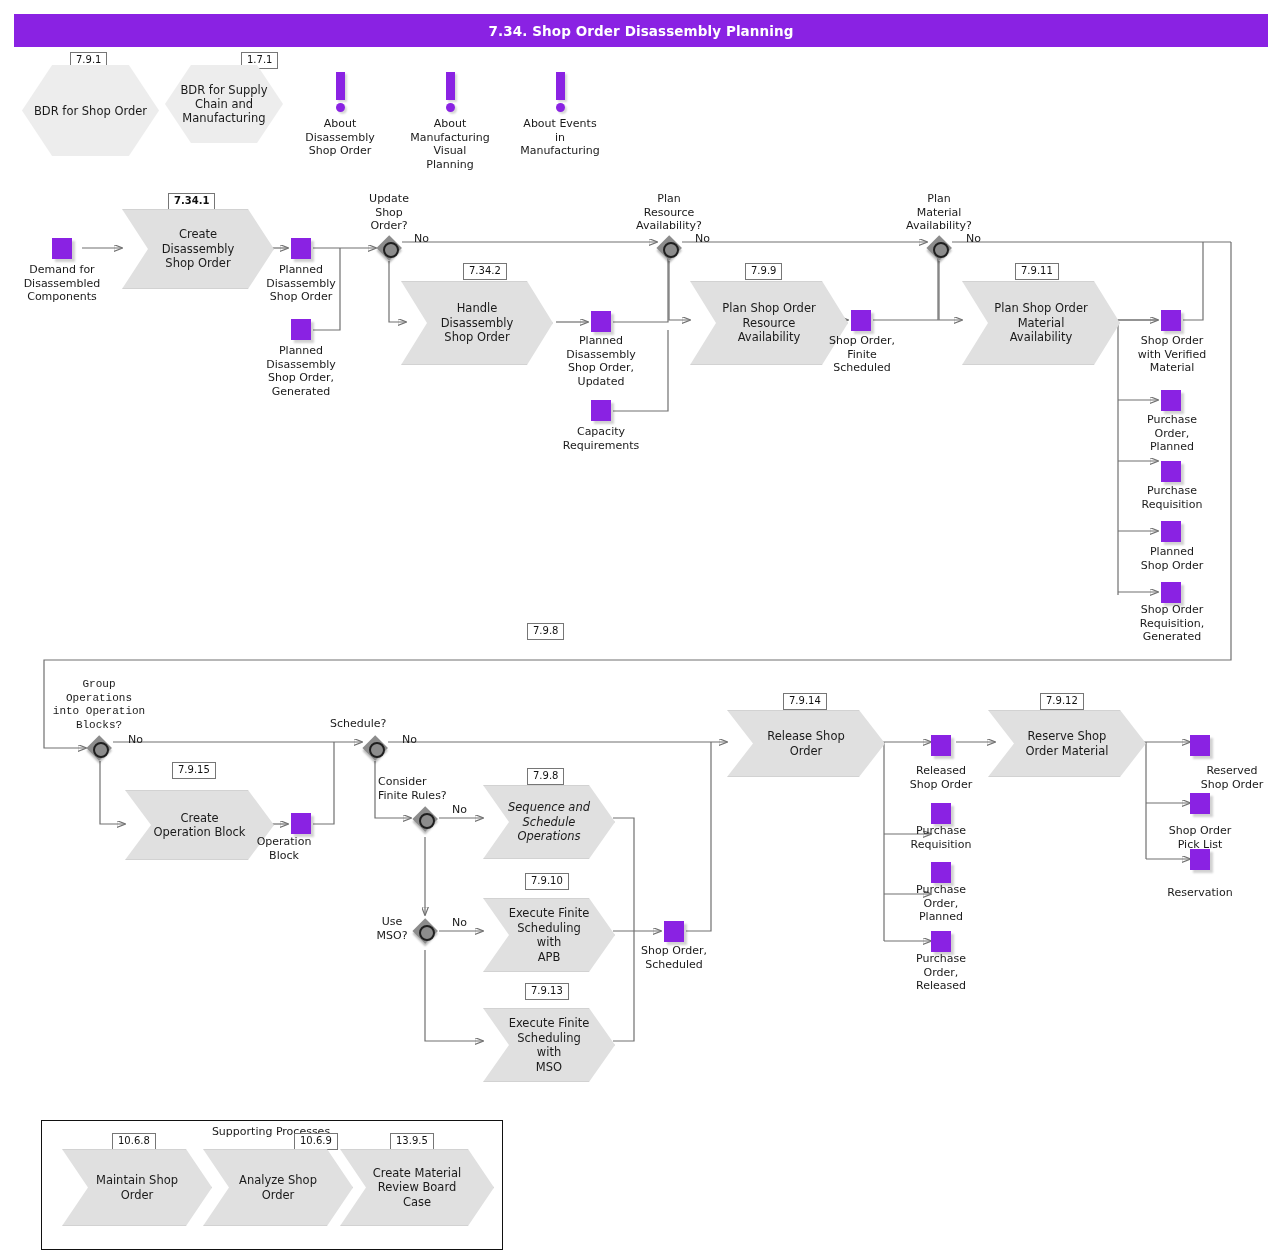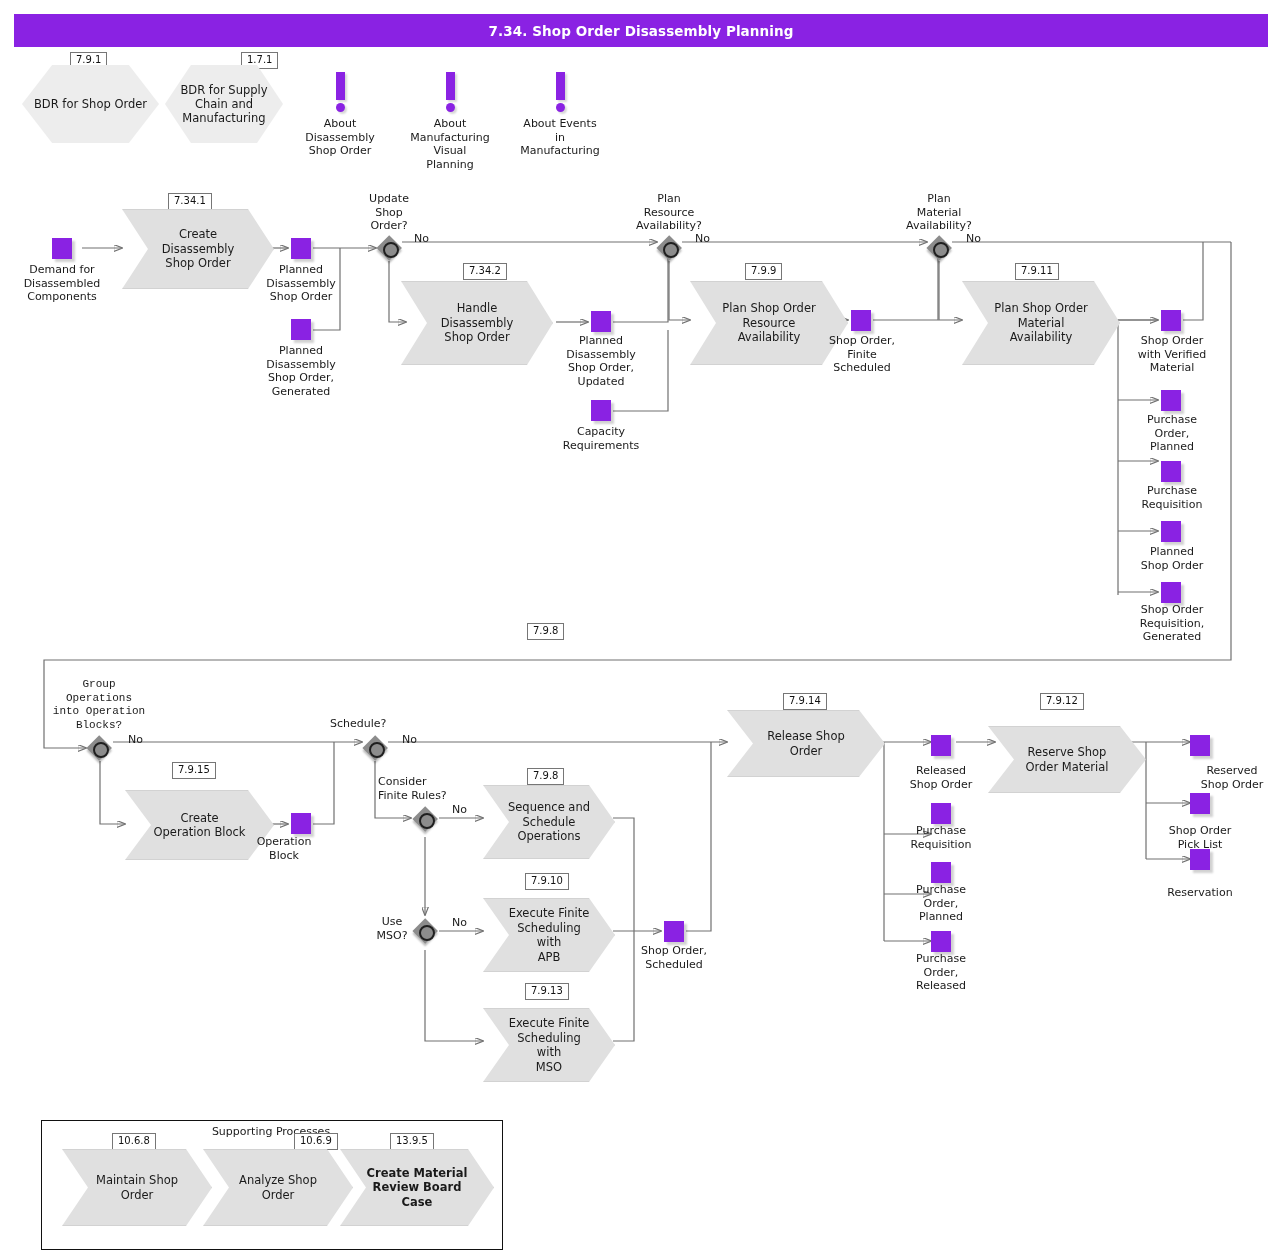--- a/index.html
+++ b/index.html
@@ -188,21 +188,21 @@
 
     <path d="M956,742 L995,742" marker-end="url(#ah)"></path>
 
     <path d="M1131,742 L1190,742" marker-end="url(#ah)"></path>
     <path d="M1146,742 L1146,859"></path>
     <path d="M1146,803 L1190,803" marker-end="url(#ah)"></path>
     <path d="M1146,859 L1190,859" marker-end="url(#ah)"></path>
   </svg>
 
   <div class="chip" style="left:70px;top:52px;">7.9.1</div>
-  <div class="hexa" style="left:22px;top:65px;width:137px;height:78px;">
+  <div class="hexa" style="left:22px;top:65px;width:137px;height:91px;">
     <span class="lbl" style="white-space:pre-line;">BDR for Shop Order</span>
   </div>
 
   <div class="chip" style="left:203px;top:52px;margin-left:38px;">1.7.1</div>
   <div class="hexa" style="left:165px;top:65px;width:118px;height:78px;">
     <span class="lbl" style="white-space:pre-line;">BDR for Supply
 Chain and
 Manufacturing</span>
   </div>
 
@@ -229,21 +229,21 @@
   </div>
   <div class="caption" style="left:498px;top:117px;width:124px;">About Events
 in
 Manufacturing</div>
 
   <div class="dataobj" style="left:52px;top:238px;"></div>
   <div class="caption" style="left:3px;top:263px;width:118px;">Demand for
 Disassembled
 Components</div>
 
-  <div class="chip" style="left:168px;top:193px;">7.34.1</div>
+  <div class="chip" style="left:168px;top:193px;font-weight:bold;">7.34.1</div>
   <div class="proc" style="left:122px;top:209px;width:150px;height:78px;">
     <span class="lbl" style="white-space:pre-line;">Create
 Disassembly
 Shop Order</span>
   </div>
 
   <div class="dataobj" style="left:291px;top:238px;"></div>
   <div class="caption" style="left:241px;top:263px;width:120px;">Planned
 Disassembly
 Shop Order</div>
@@ -378,21 +378,21 @@
   <div class="caption" style="left:366px;top:915px;width:52px;text-align:center;">Use
 MSO?</div>
   <div class="gw" style="left:412px;top:918px;">
     <div class="dia"></div>
       <div class="ring"></div>
   </div>
   <div class="flag" style="left:452px;top:916px;">No</div>
 
   <div class="chip" style="left:527px;top:623px;">7.9.8</div>
   <div class="proc" style="left:483px;top:785px;width:130px;height:72px;">
-    <span class="lbl" style="white-space:pre-line;padding:0 20px;">Sequence and
+    <span class="lbl" style="white-space:pre-line;padding:0 20px;font-style:italic;">Sequence and
 Schedule
 Operations</span>
   </div>
 
   <div class="chip" style="left:527px;top:768px;">7.9.8</div>
 
   <div class="chip" style="left:525px;top:873px;">7.9.10</div>
   <div class="proc" style="left:483px;top:898px;width:130px;height:72px;">
     <span class="lbl" style="white-space:pre-line;padding:0 20px;">Execute Finite
 Scheduling with
@@ -428,21 +428,21 @@
   <div class="caption" style="left:889px;top:883px;width:104px;">Purchase
 Order,
 Planned</div>
 
   <div class="dataobj" style="left:931px;top:931px;"></div>
   <div class="caption" style="left:889px;top:952px;width:104px;">Purchase
 Order,
 Released</div>
 
   <div class="chip" style="left:1040px;top:693px;">7.9.12</div>
-  <div class="proc" style="left:988px;top:710px;width:156px;height:65px;margin-top:16px;">
+  <div class="proc" style="left:988px;top:710px;width:156px;height:65px;">
     <span class="lbl" style="white-space:pre-line;">Reserve Shop
 Order Material</span>
   </div>
 
   <div class="dataobj" style="left:1190px;top:735px;"></div>
   <div class="caption" style="left:1148px;top:764px;width:104px;margin-left:32px;">Reserved
 Shop Order</div>
 
   <div class="dataobj" style="left:1190px;top:793px;"></div>
   <div class="caption" style="left:1148px;top:824px;width:104px;">Shop Order
@@ -460,19 +460,19 @@
 Order</span>
   </div>
 
   <div class="chip" style="left:250px;top:1133px;margin-left:44px;">10.6.9</div>
   <div class="proc" style="left:203px;top:1149px;width:148px;height:75px;align-items:center;">
     <span class="lbl" style="white-space:pre-line;">Analyze Shop
 Order</span>
   </div>
 
   <div class="chip" style="left:390px;top:1133px;">13.9.5</div>
-  <div class="proc" style="left:340px;top:1149px;width:152px;height:75px;font-weight:bold;">
+  <div class="proc" style="left:340px;top:1149px;width:152px;height:75px;">
     <span class="lbl" style="white-space:pre-line;padding:0 22px;">Create Material
 Review Board
 Case</span>
   </div>
 
 </div>
 
 </body></html>

